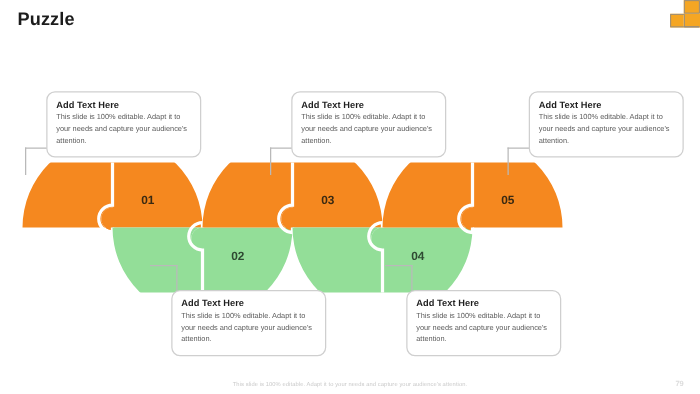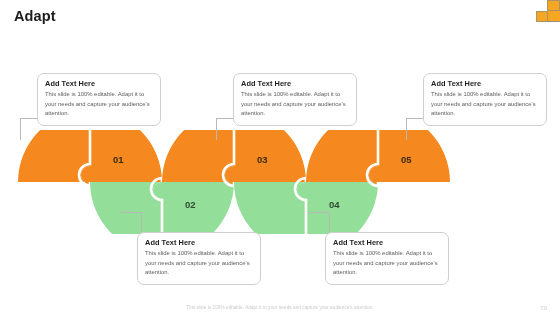--- a/index.html
+++ b/index.html
@@ -101,21 +101,21 @@
     right: 13px;
     bottom: 4px;
     font-size: 6px;
     color: #dcdcdc;
     font-weight: bold;
   }
 </style>
 </head>
 <body>
 
-<div class="slide-title">Adapt</div>
+<div class="slide-title">Puzzle</div>
 
 <div class="corner-deco">
   <svg width="46" height="34" viewBox="0 0 46 34" xmlns="http://www.w3.org/2000/svg">
     <path d="M33 0 H46 V11 H33 Z" fill="#F5A623"></path>
     <path d="M22 11 H33 V22 H22 Z" fill="#F5A623"></path>
     <path d="M33 11 H46 V22 H33 Z" fill="#F5A623"></path>
     <path d="M33.5 0.5 H45.5 V10.5 H33.5 Z" fill="none" stroke="#8a8a8a" stroke-width="0.7"></path>
     <path d="M22.5 11.5 H33.5 V21.5 H45.5" fill="none" stroke="#8a8a8a" stroke-width="0.7"></path>
     <path d="M22.5 11.5 V21.5 H45.5" fill="none" stroke="#8a8a8a" stroke-width="0.7"></path>
   </svg>

